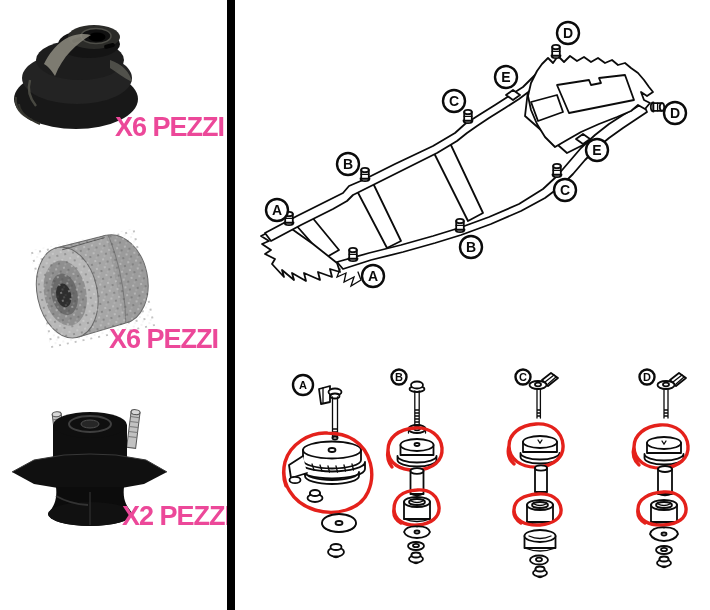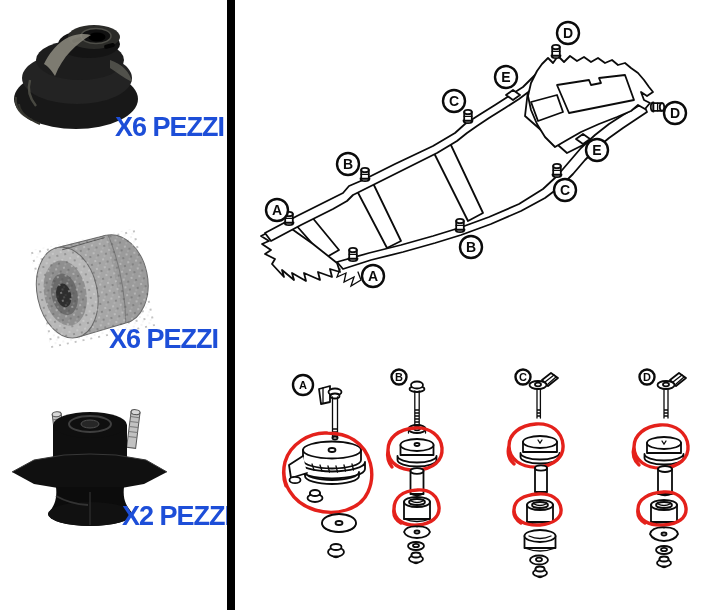--- a/index.html
+++ b/index.html
@@ -1,20 +1,20 @@
 <!DOCTYPE html>
 <html><head>
 <meta charset="utf-8">
 <style>
   html,body{margin:0;padding:0;background:#fff;}
   .canvas{position:relative;width:710px;height:610px;background:#fff;overflow:hidden;
           font-family:"Liberation Sans",sans-serif;}
   .abs{position:absolute;}
   .qty-label{position:absolute;font-weight:bold;font-size:27px;letter-spacing:-1px;
-             color:#1d4ed8;white-space:nowrap;line-height:1;}
+             color:#ec4899;white-space:nowrap;line-height:1;}
   .divider{position:absolute;top:0;width:8px;height:610px;background:#000;}
   svg{display:block;}
   .ln{stroke:#0b0b0b;stroke-width:1.8;fill:#fff;stroke-linejoin:round;stroke-linecap:round;}
   .lnthin{stroke:#0b0b0b;stroke-width:1.3;fill:none;stroke-linecap:round;}
   .red{stroke:#e4211b;stroke-width:3.4;fill:none;stroke-linecap:round;stroke-linejoin:round;}
   .callout circle{fill:#fff;stroke:#0b0b0b;stroke-width:2.4;}
   .callout text{font-family:"Liberation Sans",sans-serif;font-weight:bold;fill:#0b0b0b;
                 text-anchor:middle;}
   .callout.big text{font-size:14px;}
   .callout.small text{font-size:11px;}

